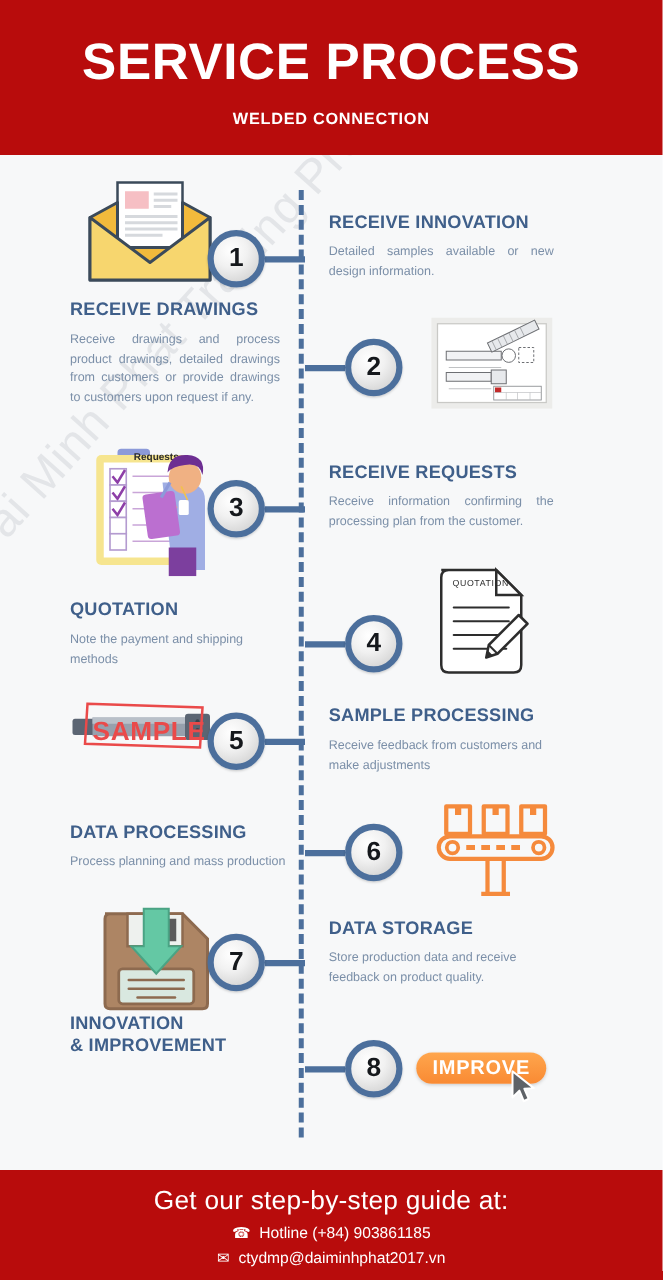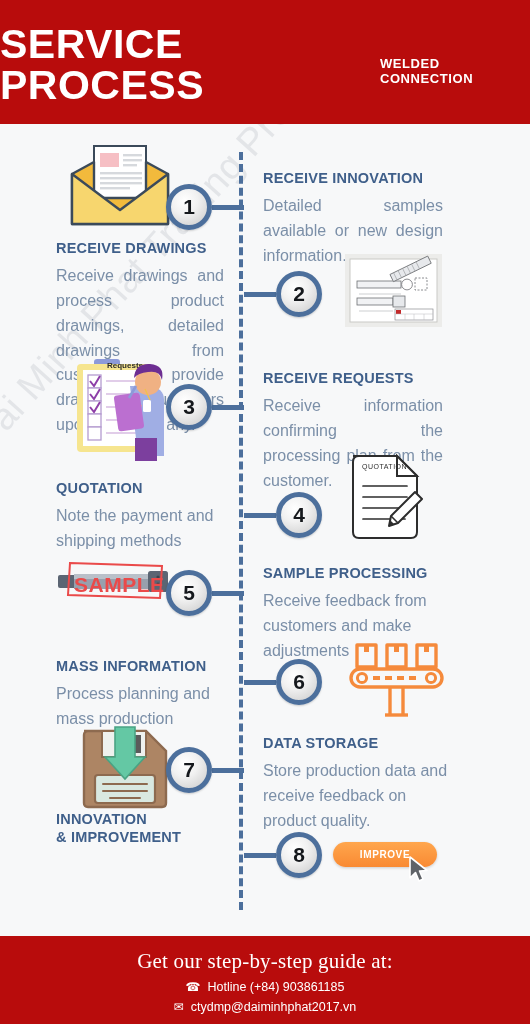--- a/index.html
+++ b/index.html
@@ -9,21 +9,21 @@
     background:#ffffff;
     position:relative;
     overflow:hidden;
   }
   .page { position:relative; width:530px; height:1024px; background:#ffffff; }
 
   
   .header {
     position:absolute; left:0; top:0; width:530px; height:124px;
     background:#b80c0c;
-    display:flex; flex-direction:row; align-items:center; justify-content:center;
+    display:flex; flex-direction:column; align-items:center; justify-content:center;
   }
   .header-title {
     color:#ffffff; font-size:41px; font-weight:bold; letter-spacing:0.5px;
     line-height:1; margin-top:6px;
   }
   .header-sub {
     color:#ffffff; font-size:13px; font-weight:bold; letter-spacing:0.6px;
     margin-top:17px;
   }
 
@@ -61,46 +61,46 @@
     position:absolute; height:5px; background:#4c6f9c; z-index:1;
   }
 
   
   .blk { position:absolute; }
   .blk .t {
     color:#3f5f8a; font-size:14.5px; font-weight:bold; letter-spacing:0.2px;
     line-height:1.25;
   }
   .blk .d {
-    color:#7b8fa8; font-size:16px; line-height:1.55; margin-top:7px;
+    color:#7b8fa8; font-size:10px; line-height:1.55; margin-top:7px;
     text-align:justify;
   }
   .blk.nojust .d { text-align:left; }
 
   
   .icon { position:absolute; }
 
   
   .improve-btn {
     position:absolute; left:333px; top:842px;
     width:104px; height:25px; border-radius:13px;
     background:linear-gradient(180deg,#ffa64d 0%,#f98a33 100%);
     display:flex; align-items:center; justify-content:center;
-    color:#ffffff; font-size:10px; font-weight:bold; letter-spacing:0.6px;
+    color:#ffffff; font-size:16px; font-weight:bold; letter-spacing:0.6px;
     box-shadow:0 1px 3px rgba(0,0,0,0.18);
   }
   .cursor-arrow { position:absolute; left:408px; top:855px; }
 
   
   .footer {
     position:absolute; left:0; top:936px; width:530px; height:88px;
     background:#b80c0c; display:flex; flex-direction:column;
     align-items:center; justify-content:center;
   }
-  .footer-head { color:#ffffff; font-size:21px; margin-top:2px; letter-spacing:0.2px;font-family:Liberation Serif, serif; }
+  .footer-head { color:#ffffff; font-size:21px; margin-top:2px; letter-spacing:0.2px; }
   .footer-line {
     color:#ffffff; font-size:12.5px; margin-top:6px;
     display:flex; align-items:center; gap:7px;
   }
   .footer-line .gl { font-size:12px; line-height:1; }
 </style>
 </head>
 <body>
 
 <div class="page">
@@ -287,21 +287,21 @@
     <div class="node" style="left:166px; top:446px;">
       <span>5</span>
     </div>
 
     <div class="blk nojust" style="left:263px; top:440px; width:185px;">
       <div class="t">SAMPLE PROCESSING</div>
       <div class="d">Receive feedback from customers and  make adjustments</div>
     </div>
 
     <div class="blk nojust" style="left:56px; top:533px; width:175px;">
-      <div class="t">MASS INFORMATION</div>
+      <div class="t">DATA PROCESSING</div>
       <div class="d">Process planning and mass production</div>
     </div>
 
     <div class="connector" style="left:244px; top:556px; width:32px;"></div>
     <div class="node" style="left:276px; top:535px;">
       <span>6</span>
     </div>
 
     <div class="icon" style="left:345px; top:517px;">
       <svg width="103" height="77" viewBox="0 0 103 77">

